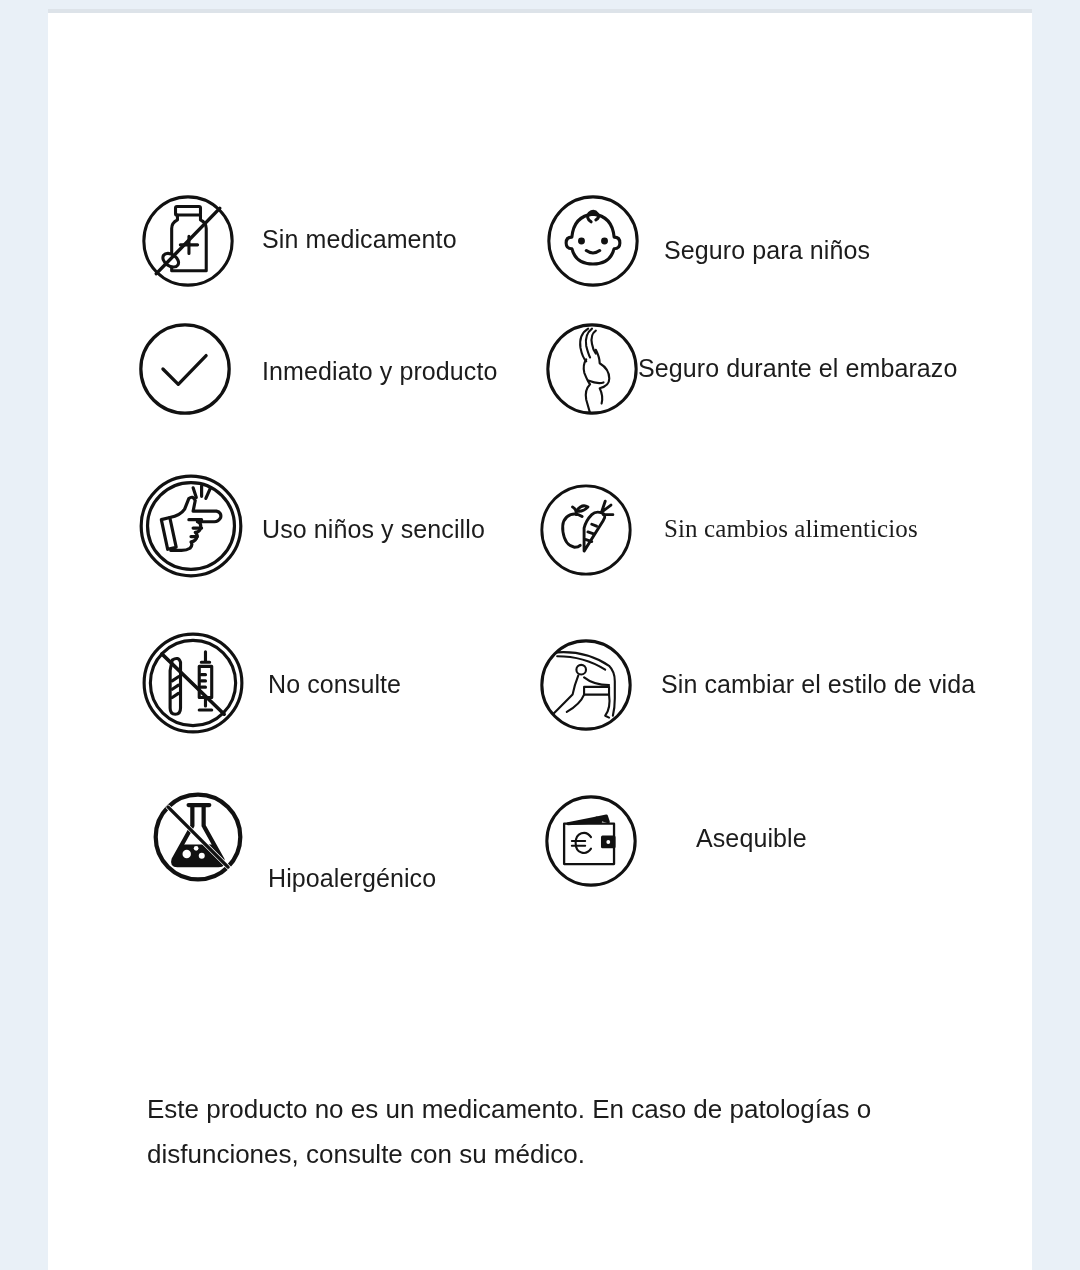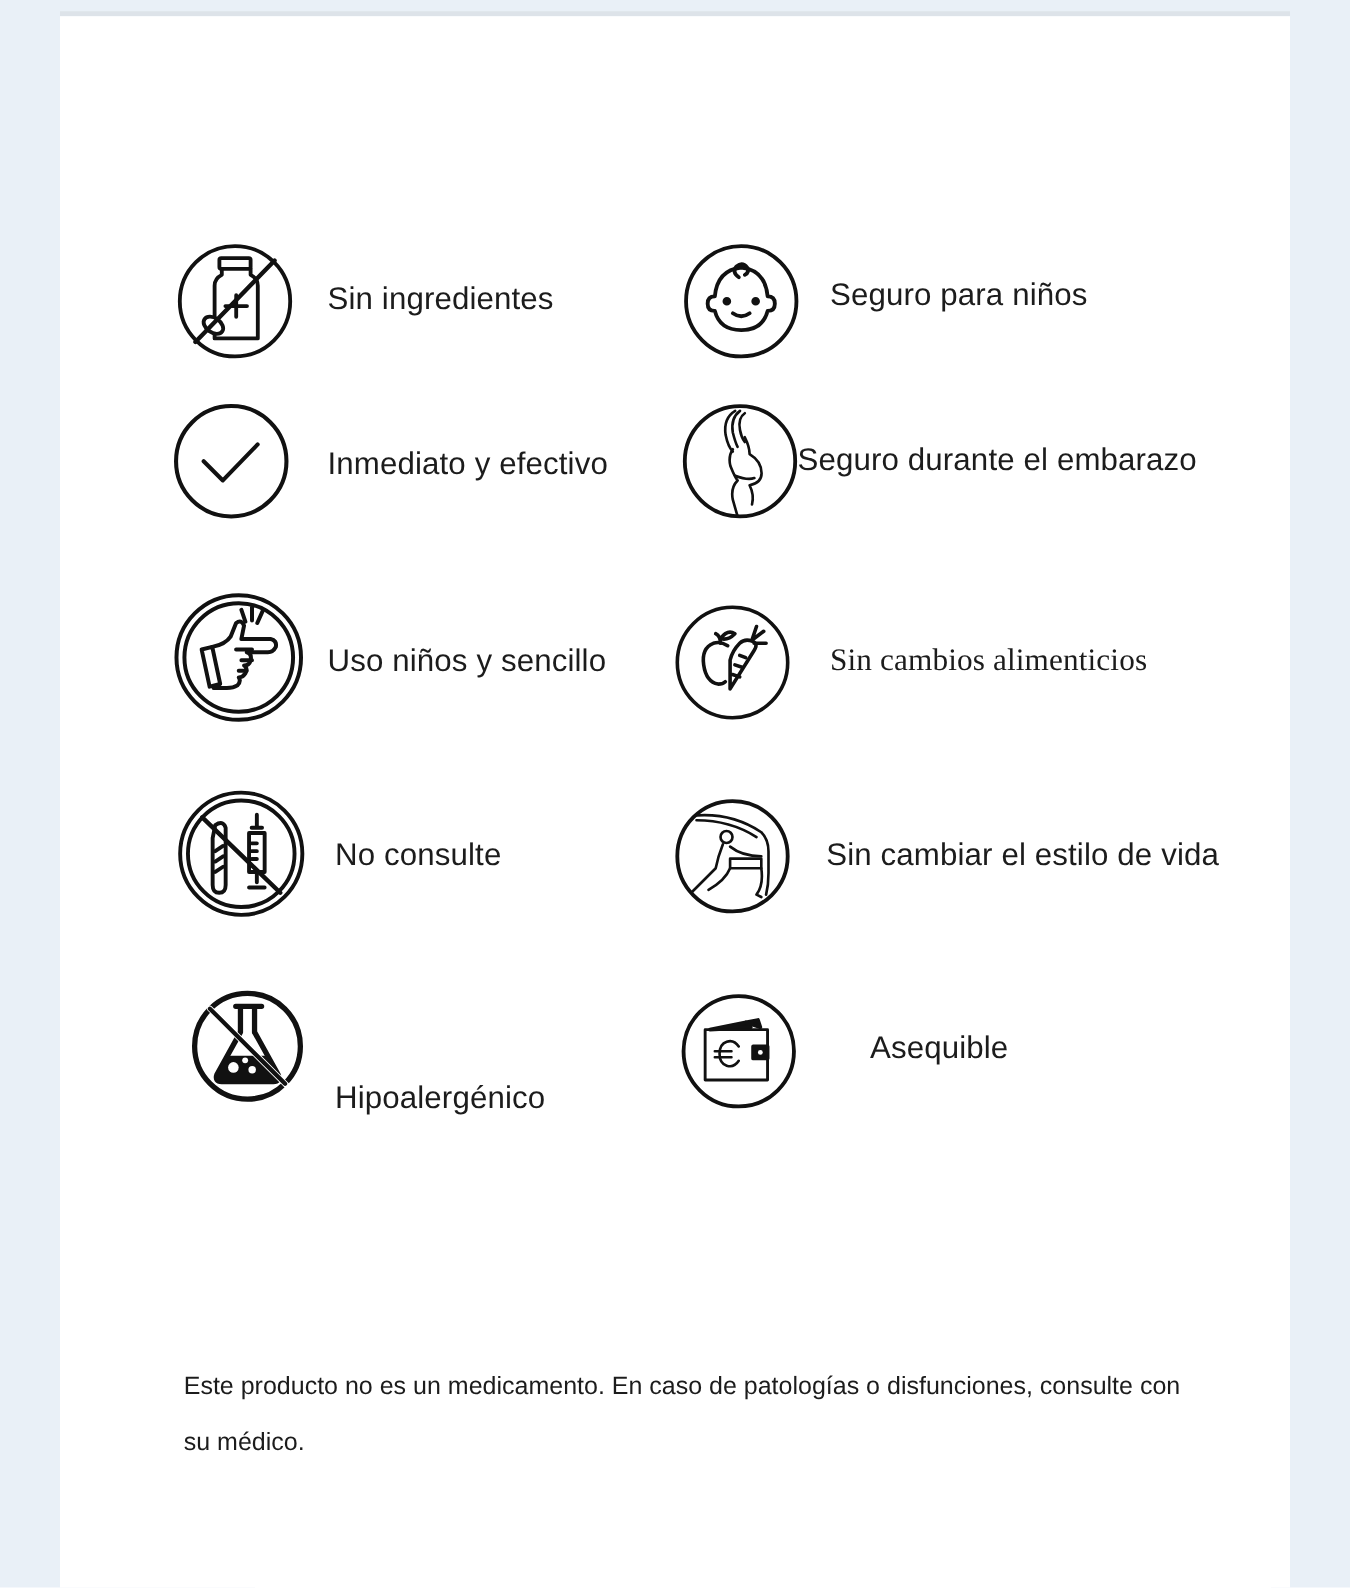--- a/index.html
+++ b/index.html
@@ -51,21 +51,21 @@
       white-space: nowrap;
       font-size: 25px;
       letter-spacing: 0.1px;
       color: #1c1c1c;
     }
     .disclaimer {
       position: absolute;
       left: 99px;
       top: 1074px;
       width: 820px;
-      font-size: 20px;
+      font-size: 26px;
       line-height: 45px;
       color: #1c1c1c;
     }
   </style>
 </head>
 <body>
 
 <div class="top-strip"></div>
 
 <div class="card">
@@ -74,31 +74,31 @@
     <div class="icon" style="left:92px; top:180px;">
       <svg viewBox="0 0 100 100" fill="none" stroke="#111" stroke-width="3.2" stroke-linejoin="round" stroke-linecap="round">
         <circle cx="50" cy="50" r="46"></circle>
         <rect x="37" y="14" width="26" height="9" rx="1.5"></rect>
         <path d="M39 23 v5 q-6 3 -6 9 v44 h36 v-44 q0 -6 -6 -9 v-5"></path>
         <path d="M51 45 v18 M42 54 h18"></path>
         <ellipse cx="32" cy="70" rx="9" ry="6" transform="rotate(35 32 70)" fill="#fff"></ellipse>
         <line x1="17" y1="84" x2="83" y2="16" stroke-width="3.6"></line>
       </svg>
     </div>
-    <div class="label" style="left:214px; top:212px;">Sin ingredientes</div>
+    <div class="label" style="left:214px; top:212px;">Sin medicamento</div>
   </div>
 
   <div class="feature">
     <div class="icon" style="left:89px; top:308px;">
       <svg viewBox="0 0 100 100" fill="none" stroke="#111" stroke-width="3.4" stroke-linecap="round" stroke-linejoin="round">
         <circle cx="50" cy="50" r="46"></circle>
         <path d="M27 50 L43 66 L72 36"></path>
       </svg>
     </div>
-    <div class="label" style="left:214px; top:344px;">Inmediato y efectivo</div>
+    <div class="label" style="left:214px; top:344px;">Inmediato y producto</div>
   </div>
 
   <div class="feature">
     <div class="icon" style="left:90px; top:460px; width:106px; height:106px;">
       <svg viewBox="0 0 100 100" fill="none" stroke="#111" stroke-width="3" stroke-linecap="round" stroke-linejoin="round">
         <circle cx="50" cy="50" r="47"></circle>
         <circle cx="50" cy="50" r="41"></circle>
         <path d="M22 44 l8 -2 l6 28 l-8 2 z"></path>
         <path d="M30 42 q10 -2 14 -8 l4 -10 q4 -3 6 2 l-2 10 h22 q5 1 4 6 q-2 4 -6 4 h-16 q4 1 3 6 q-1 4 -5 4 q3 2 1 6 q-2 3 -5 3 q2 3 -1 6 q-3 2 -8 2 h-10"></path>
         <path d="M48 44 h12 M52 52 h8 M50 60 h6"></path>
@@ -144,21 +144,21 @@
     <div class="icon" style="left:497px; top:180px;">
       <svg viewBox="0 0 100 100" fill="none" stroke="#111" stroke-width="3.2" stroke-linecap="round" stroke-linejoin="round">
         <circle cx="50" cy="50" r="46"></circle>
         <path d="M28 46 q2 -22 22 -24 q20 2 22 24 q6 0 6 6 q0 6 -6 6 q-4 16 -22 16 q-18 0 -22 -16 q-6 0 -6 -6 q0 -6 6 -6 z"></path>
         <path d="M48 30 q-6 -4 -2 -9 q5 -4 9 1 q2 4 -2 6"></path>
         <circle cx="38" cy="50" r="2" fill="#111"></circle>
         <circle cx="62" cy="50" r="2" fill="#111"></circle>
         <path d="M43 60 q7 5 14 0"></path>
       </svg>
     </div>
-    <div class="label" style="left:616px; top:209px;">Seguro para niños</div>
+    <div class="label" style="left:616px; top:223px;">Seguro para niños</div>
   </div>
 
   <div class="feature">
     <div class="icon" style="left:496px; top:308px;">
       <svg viewBox="0 0 100 100" fill="none" stroke="#111" stroke-width="2.2" stroke-linecap="round" stroke-linejoin="round">
         <circle cx="50" cy="50" r="46" stroke-width="3.2"></circle>
         <path d="M46 8 q-10 6 -8 20 q2 10 6 14"></path>
         <path d="M50 8 q-8 6 -6 18 q2 8 4 12"></path>
         <path d="M54 10 q-6 4 -4 14 q1 6 4 10"></path>
         <path d="M44 40 q-4 6 -2 14 q4 10 6 12 q-6 6 -4 16 l4 14"></path>

